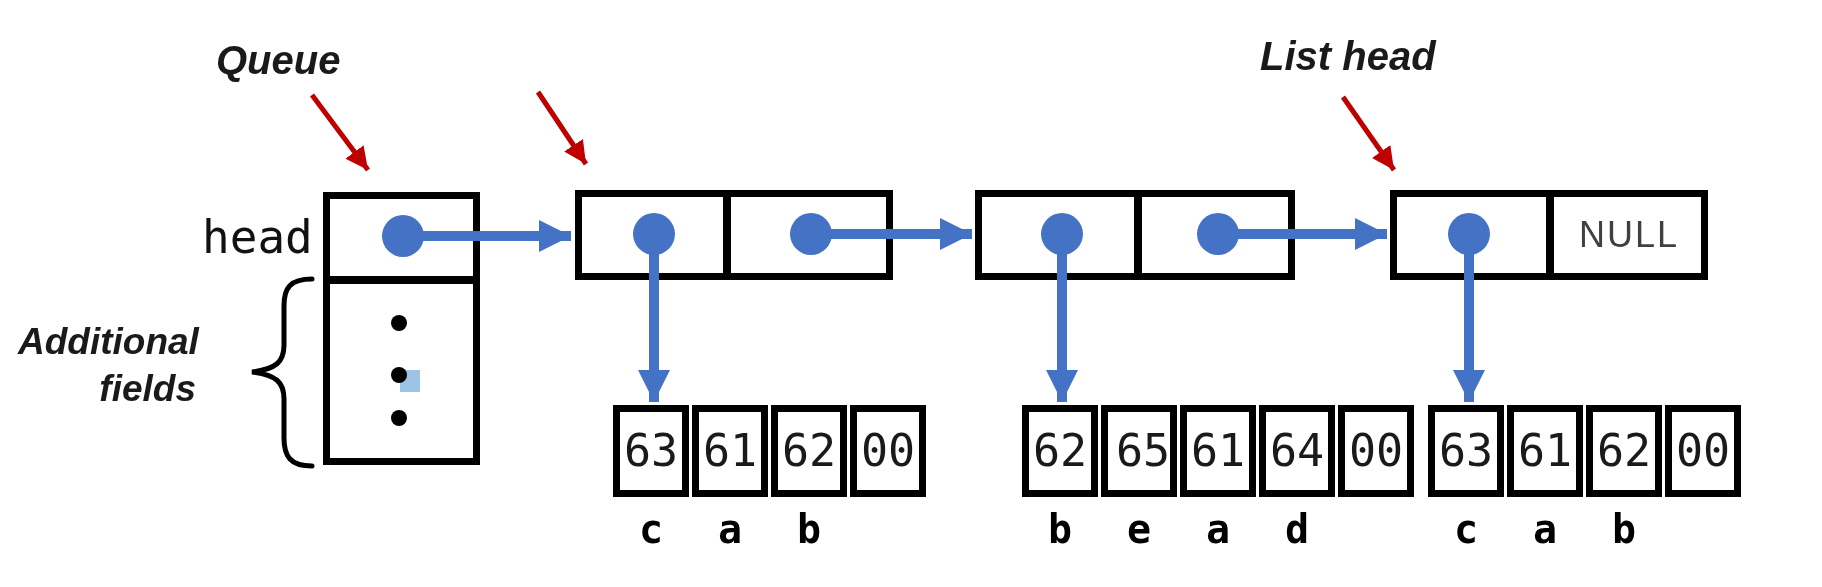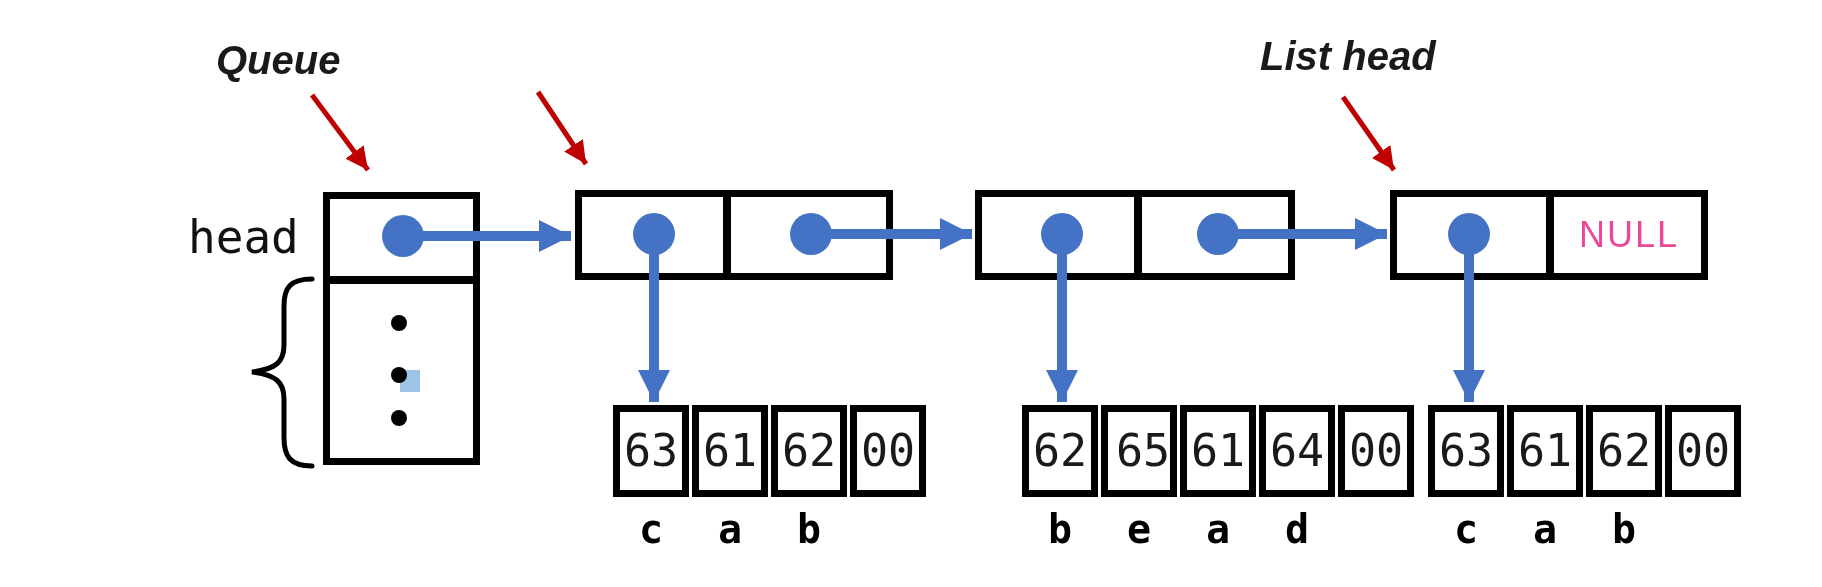--- a/index.html
+++ b/index.html
@@ -26,39 +26,40 @@
   .byte-cell{
     width:76px;height:92px;border:7px solid var(--line-black);background:#fff;
     font-family:"DejaVu Sans Mono",monospace;font-size:45px;color:#1a1a1a;
     text-align:center;line-height:78px;
   }
   .byte-char{
     width:76px;text-align:center;font-family:"DejaVu Sans Mono",monospace;
     font-weight:bold;font-size:40px;color:#000;
   }
   .null-text{
-    font-size:36px;color:#ec4899;text-align:center;letter-spacing:2px;
+    font-size:36px;color:#404040;text-align:center;letter-spacing:2px;
     font-family:"Liberation Sans",sans-serif;
   }
   svg{position:absolute;left:0;top:0;pointer-events:none;}
   .blue-stroke{stroke:var(--pointer-blue);stroke-width:10;fill:none;}
   .blue-fill{fill:var(--pointer-blue);}
   .red-stroke{stroke:var(--arrow-red);stroke-width:5;fill:none;}
   .red-fill{fill:var(--arrow-red);}
   .brace{stroke:#000;stroke-width:5;fill:none;stroke-linecap:round;}
 </style>
 </head>
 <body>
 
 <div id="canvas">
 
   <div class="abs callout" style="left:216px;top:38px;">Queue</div>
   <div class="abs callout" style="left:1260px;top:34px;">List head</div>
+  <div class="abs callout" style="left:18px;top:318px;width:178px;text-align:right;font-size:37px;line-height:47px;white-space:normal;">Additional fields</div>
 
-  <div class="abs mono" style="left:188px;top:210px;font-size:46px;">head</div>
+  <div class="abs mono" style="left:202px;top:210px;font-size:46px;">head</div>
 
   <div class="abs box" style="left:323px;top:192px;width:157px;height:273px;"></div>
   <div class="abs divider-h" style="left:323px;top:276px;width:157px;"></div>
 
   <div class="abs" style="left:400px;top:370px;width:20px;height:22px;background:var(--highlight-blue);"></div>
   <div class="abs dot" style="left:391px;top:315px;"></div>
   <div class="abs dot" style="left:391px;top:367px;"></div>
   <div class="abs dot" style="left:391px;top:410px;"></div>
 
   <div class="abs box" style="left:575px;top:190px;width:318px;height:90px;"></div>

